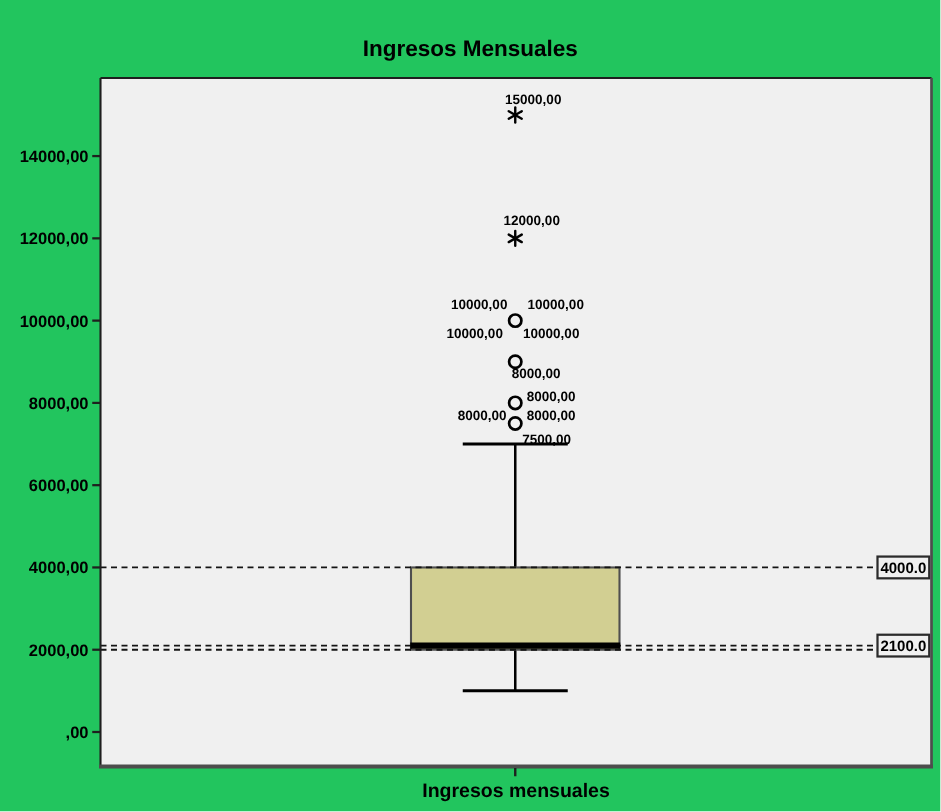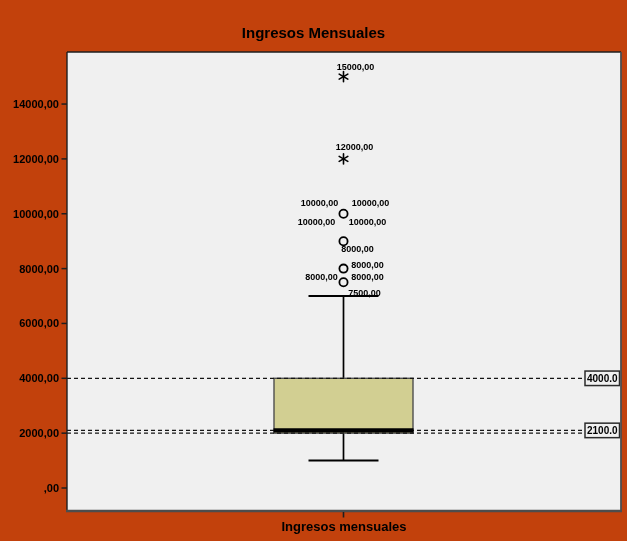--- a/index.html
+++ b/index.html
@@ -1,19 +1,19 @@
 <!DOCTYPE html>
 <html><head>
 <meta charset="utf-8">
 <style>
   html,body{margin:0;padding:0;background:#ffffff;}
   .stage{
     position:relative;
     width:627px;height:541px;
-    background:#c2410c;
+    background:#22c55e;
     font-family:"Liberation Sans", sans-serif;
     overflow:hidden;
   }
   .chart-title{
     position:absolute;left:0;top:24px;width:627px;
     text-align:center;
     font-size:15px;font-weight:bold;color:#000;
     letter-spacing:0px;
   }
   .plot-area{

